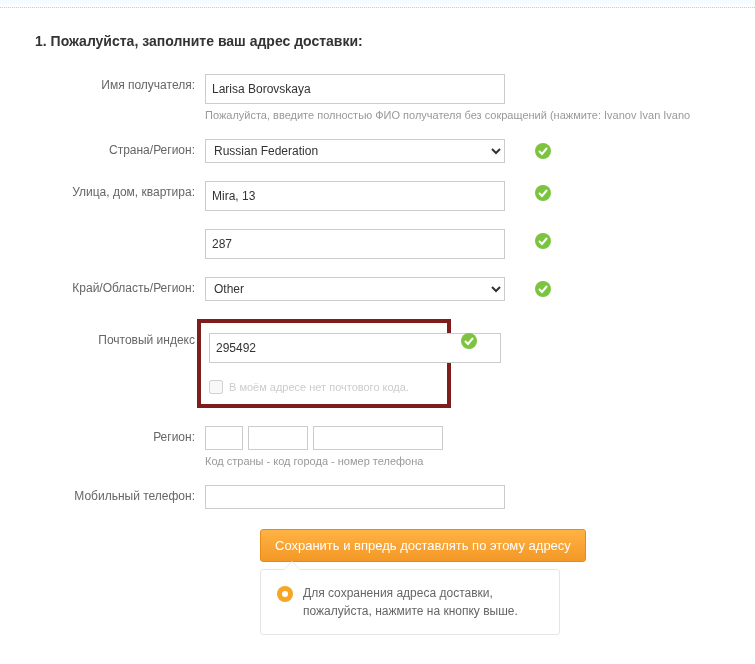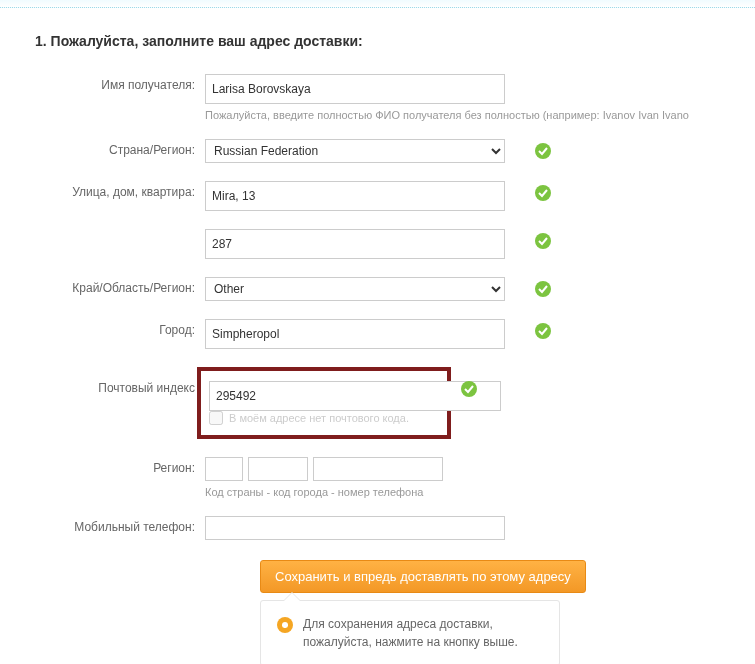--- a/index.html
+++ b/index.html
@@ -93,21 +93,21 @@
       padding: 10px 8px 10px 8px;
       margin-left: -8px;
       width: 254px;
     }
     .highlight-box .text-input {
       width: 292px;
     }
     .postal-check-row {
       display: flex;
       align-items: center;
-      margin-top: 0;
+      margin-top: 17px;
     }
     .postal-checkbox {
       width: 14px;
       height: 14px;
       margin-right: 6px;
     }
     .postal-check-label {
       color: #ccc;
       font-size: 11px;
     }
@@ -222,21 +222,21 @@
 <div class="topbar"></div>
 
 <div class="heading">1. Пожалуйста, заполните ваш адрес доставки:</div>
 
 <div class="form-container">
 
   <div class="form-row">
     <div class="form-label">Имя получателя:</div>
     <div class="form-field">
       <input type="text" class="text-input" value="Larisa Borovskaya" style="">
-      <div class="hint">Пожалуйста, введите полностью ФИО получателя без полностью (например: Ivanov Ivan Ivanо</div>
+      <div class="hint">Пожалуйста, введите полностью ФИО получателя без сокращений (нажмите: Ivanov Ivan Ivanо</div>
     </div>
   </div>
 
   <div class="form-row">
     <div class="form-label">Страна/Регион:</div>
     <div class="form-field">
       <select class="select-input">
         <option>Russian Federation</option>
       </select>
     </div>
@@ -278,31 +278,20 @@
         <option>Other</option>
       </select>
     </div>
     <span class="check-icon">
       <svg viewBox="0 0 10 10">
           <path d="M1 5 L4 8 L9 2" stroke="#fff" stroke-width="2" fill="none"></path>
         </svg>
     </span>
   </div>
 
-  <div class="form-row">
-    <div class="form-label">Город:</div>
-    <div class="form-field">
-      <input type="text" class="text-input" value="Simpheropol" style="">
-    </div>
-    <span class="check-icon">
-      <svg viewBox="0 0 10 10">
-          <path d="M1 5 L4 8 L9 2" stroke="#fff" stroke-width="2" fill="none"></path>
-        </svg>
-    </span>
-  </div>
 
   <div class="form-row">
     <div class="form-label" style="padding-top:14px;">Почтовый индекс</div>
     <div class="highlight-box">
       <input type="text" class="text-input" value="295492" style="">
       <div class="postal-check-row">
         <input type="checkbox" class="postal-checkbox" disabled="" style="">
         <span class="postal-check-label">В моём адресе нет почтового кода.</span>
       </div>
     </div>

